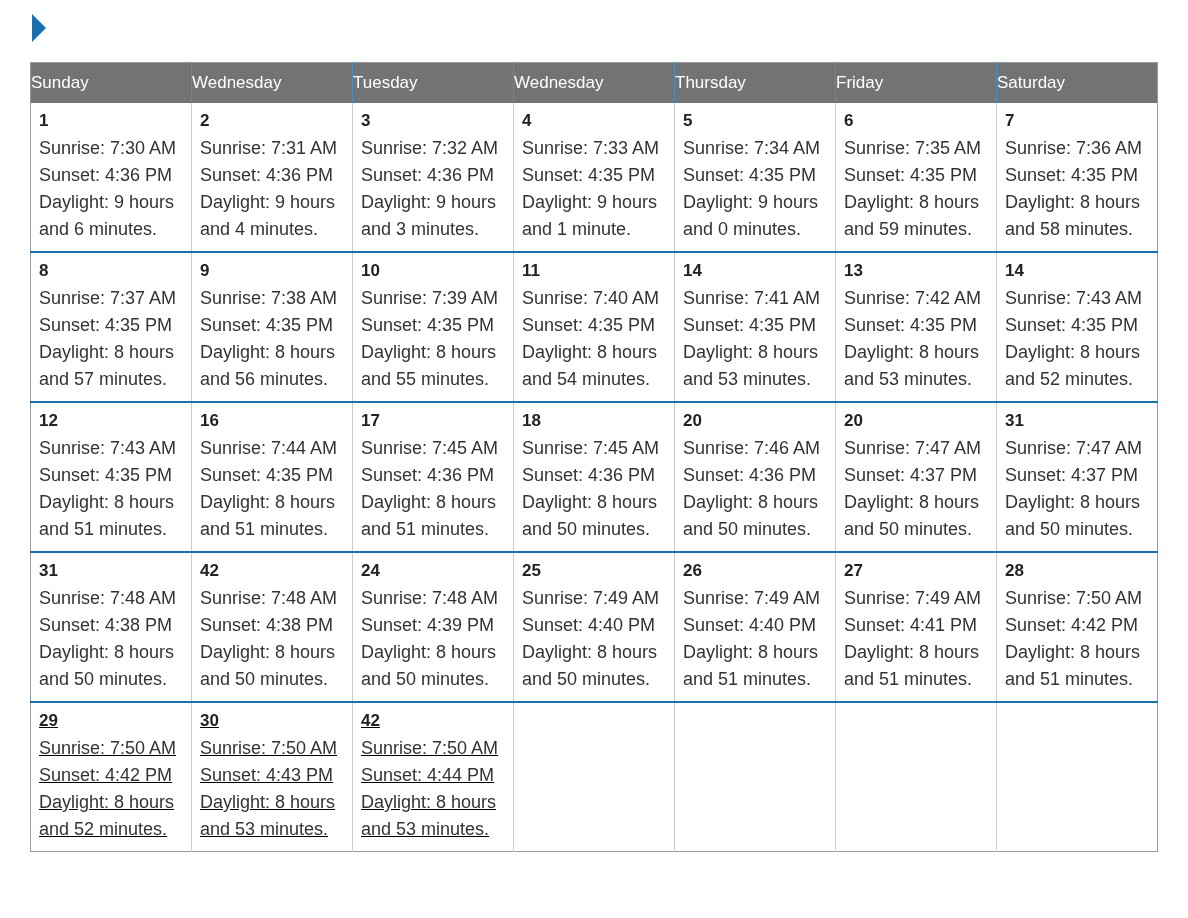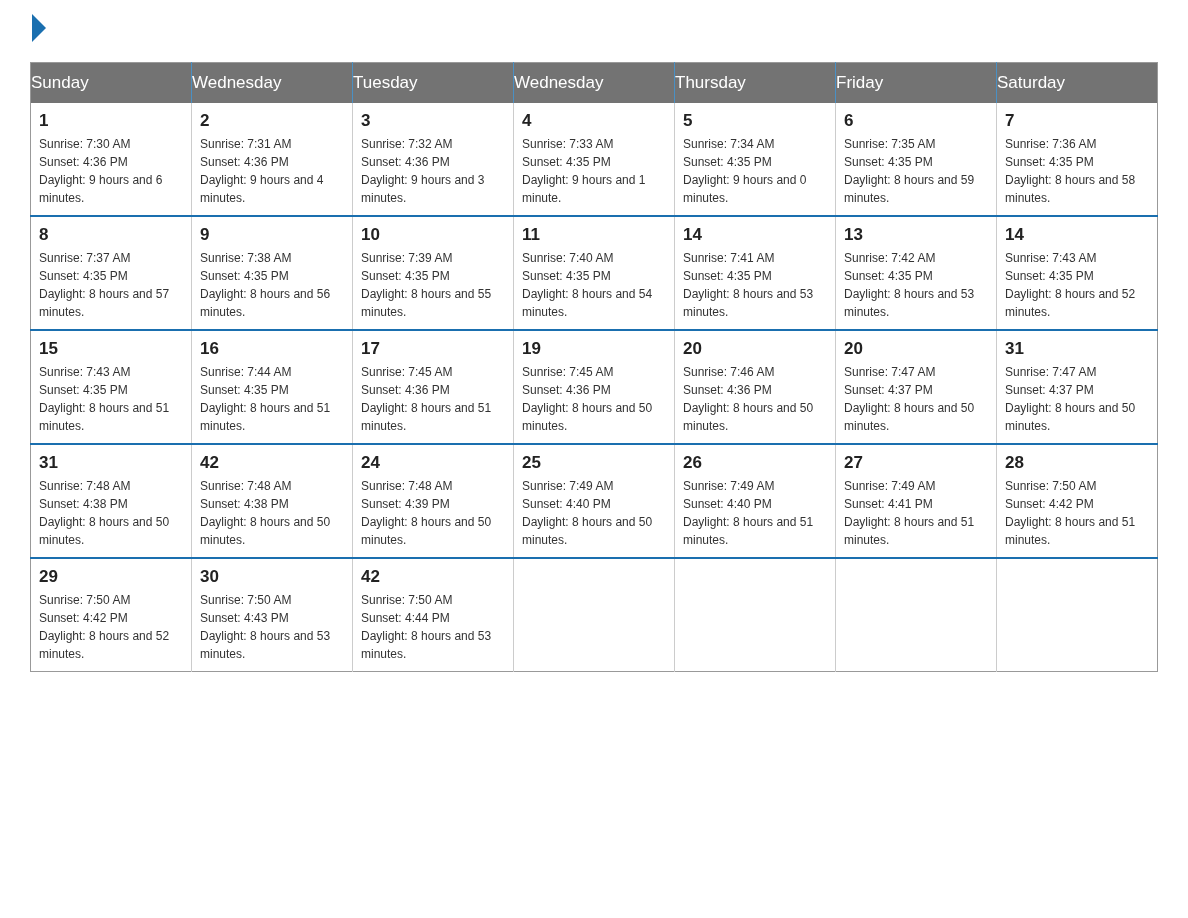--- a/index.html
+++ b/index.html
@@ -72,29 +72,30 @@
       border-right: 1px solid #ccc;
       border-bottom: 2px solid #1a6faf;
       width: 14.28%;
       min-height: 100px;
     }
     .calendar td:last-child {
       border-right: none;
     }
     .calendar tr:last-child td {
       border-bottom: none;
+      text-decoration: underline;
     }
     .day-number {
       font-size: 17px;
       font-weight: bold;
       color: #222;
       margin-bottom: 4px;
     }
     .day-info {
-      font-size: 12px;
+      font-size: 18px;
       color: #333;
       line-height: 1.5;
     }
     .empty-cell {
       background: #fff;
     }
     .logo-wrapper {
       display: flex;
       flex-direction: column;
       align-items: flex-start;
@@ -196,33 +197,33 @@
         <div class="day-number">13</div>
         <div class="day-info">Sunrise: 7:42 AM<br>Sunset: 4:35 PM<br>Daylight: 8 hours and 53 minutes.</div>
       </td>
         <td>
         <div class="day-number">14</div>
         <div class="day-info">Sunrise: 7:43 AM<br>Sunset: 4:35 PM<br>Daylight: 8 hours and 52 minutes.</div>
       </td>
       </tr>
       <tr>
         <td>
-        <div class="day-number">15</div>
+        <div class="day-number">12</div>
         <div class="day-info">Sunrise: 7:43 AM<br>Sunset: 4:35 PM<br>Daylight: 8 hours and 51 minutes.</div>
       </td>
         <td>
         <div class="day-number">16</div>
         <div class="day-info">Sunrise: 7:44 AM<br>Sunset: 4:35 PM<br>Daylight: 8 hours and 51 minutes.</div>
       </td>
         <td>
         <div class="day-number">17</div>
         <div class="day-info">Sunrise: 7:45 AM<br>Sunset: 4:36 PM<br>Daylight: 8 hours and 51 minutes.</div>
       </td>
         <td>
-        <div class="day-number">19</div>
+        <div class="day-number">18</div>
         <div class="day-info">Sunrise: 7:45 AM<br>Sunset: 4:36 PM<br>Daylight: 8 hours and 50 minutes.</div>
       </td>
         <td>
         <div class="day-number">20</div>
         <div class="day-info">Sunrise: 7:46 AM<br>Sunset: 4:36 PM<br>Daylight: 8 hours and 50 minutes.</div>
       </td>
         <td>
         <div class="day-number">20</div>
         <div class="day-info">Sunrise: 7:47 AM<br>Sunset: 4:37 PM<br>Daylight: 8 hours and 50 minutes.</div>
       </td>

